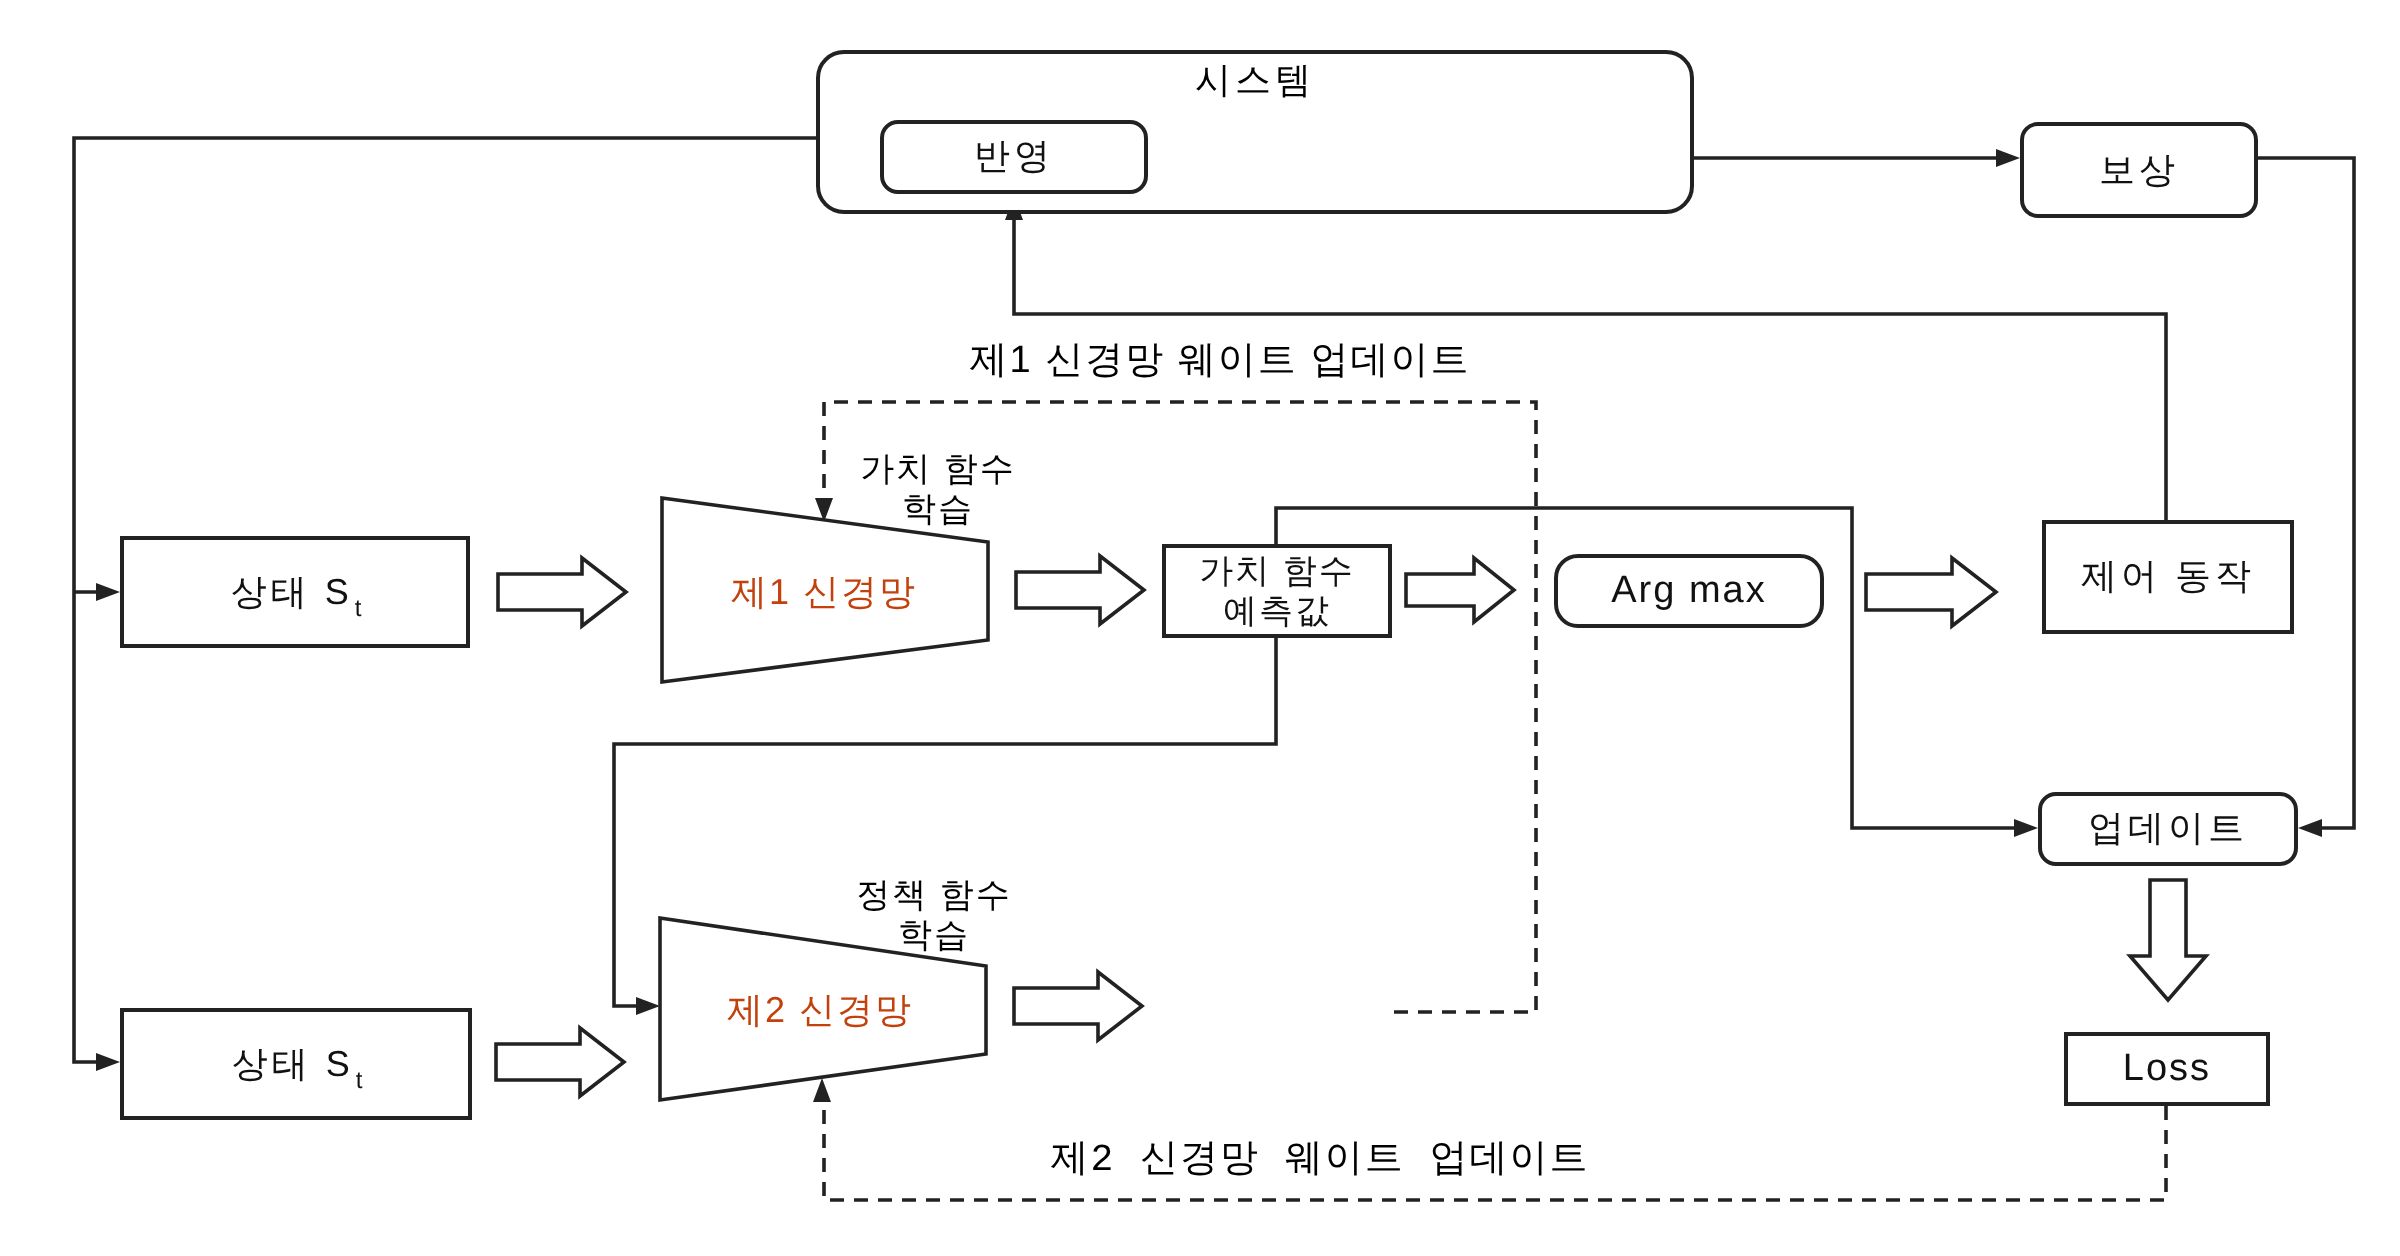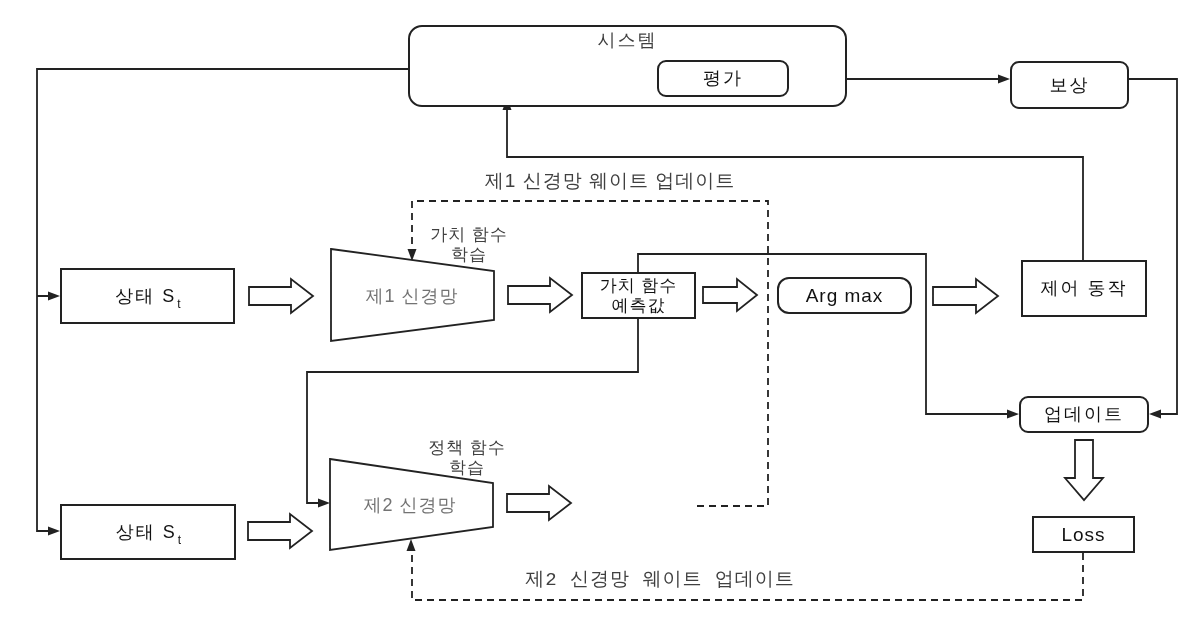--- a/index.html
+++ b/index.html
@@ -46,21 +46,21 @@
     border: 2px solid #222;
     border-radius: 14px;
     background: #fff;
   }
   .float-label {
     position: absolute;
     text-align: center;
     font-size: 18px;
     letter-spacing: 2px;
     line-height: 21px;
-    color: #404040;
+    color: #000000;
     white-space: nowrap;
   }
   .annotation {
     font-size: 19px;
     letter-spacing: 1px;
   }
   .latin { letter-spacing: 1px; font-size: 19px; }
   sub.state-sub {
     font-size: 12px;
     letter-spacing: 0;
@@ -70,21 +70,21 @@
     left: 1px;
   }
   .two-line { line-height: 20px; font-size: 17px; }
   .nn-label {
     position: absolute;
     display: flex;
     align-items: center;
     justify-content: center;
     font-size: 18px;
     letter-spacing: 1px;
-    color: #737373;
+    color: #c2410c;
     white-space: nowrap;
     background: transparent;
   }
 </style>
 </head>
 <body>
 
 <div class="stage">
 
   <svg class="wires" viewBox="0 0 1200 628">
@@ -125,24 +125,24 @@
       <polygon points="584,71 629,71 629,63 649,79 629,95 629,87 584,87"></polygon>
       <polygon points="1075,440 1093,440 1093,478 1103,478 1084,500 1065,478 1075,478"></polygon>
       <polygon points="331,249 494,271 494,320 331,341"></polygon>
       <polygon points="330,459 493,483 493,527 330,550"></polygon>
     </g>
   </svg>
 
   <div class="container-box" style="left:408px; top:25px; width:439px; height:82px;"></div>
   <div class="float-label" style="left:433px; top:30px; width:389px;">시스템</div>
 
+  <div class="node rounded" style="left:440px; top:60px; width:134px; height:37px;">
+    <span>반영</span>
+  </div>
 
-  <div class="node rounded" style="left:657px; top:60px; width:132px; height:37px;">
-    <span>평가</span>
-  </div>
 
   <div class="node rounded" style="left:1010px; top:61px; width:119px; height:48px;">
     <span>보상</span>
   </div>
 
   <div class="node" style="left:60px; top:268px; width:175px; height:56px;">
     <span><span>상태 S</span><sub class="state-sub">t</sub></span>
   </div>
 
   <div class="nn-label" style="left:338px; top:284px; width:148px; height:24px;">

